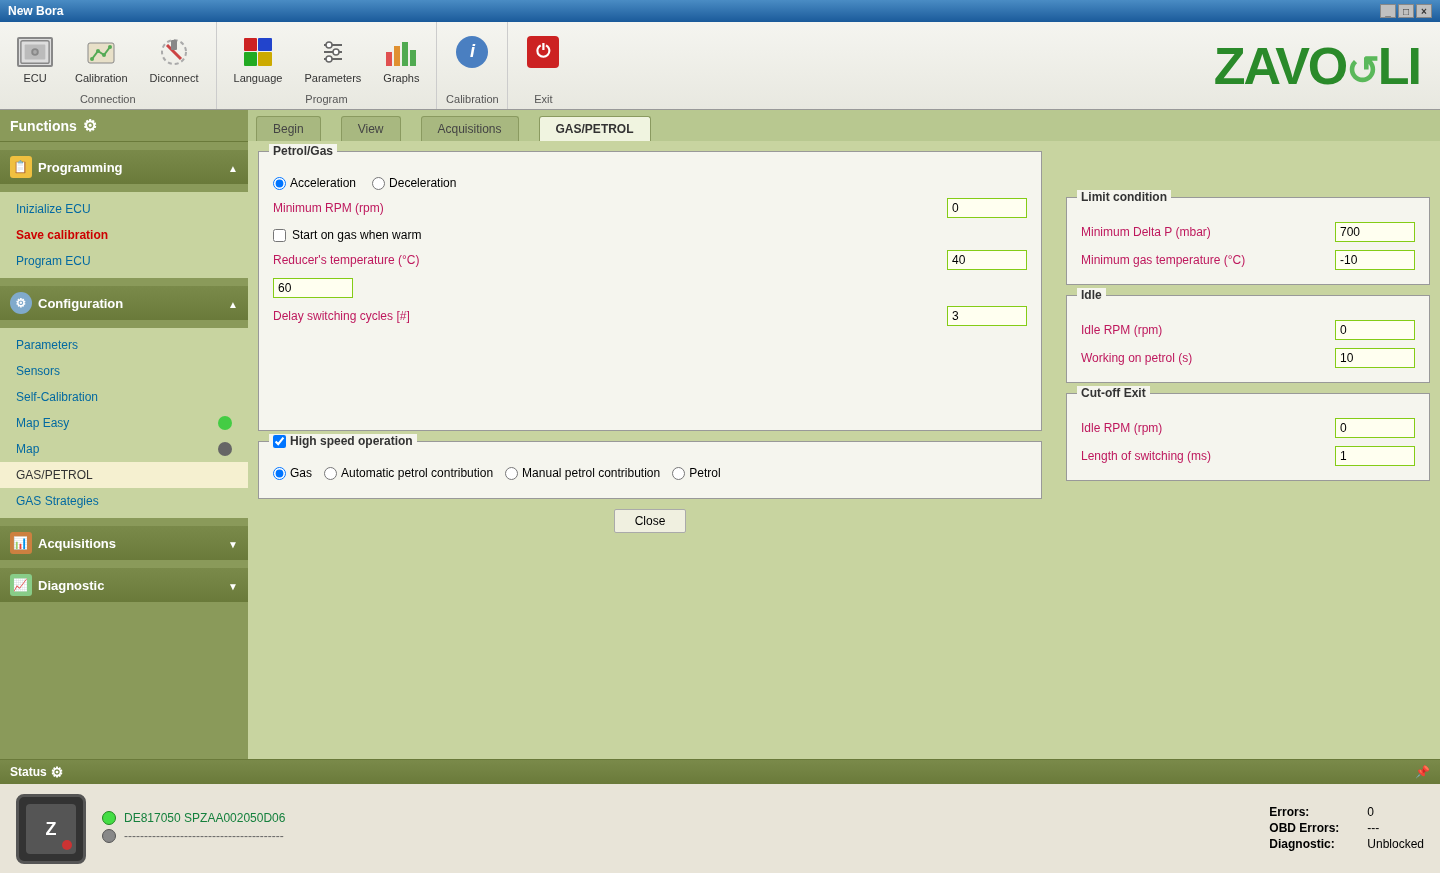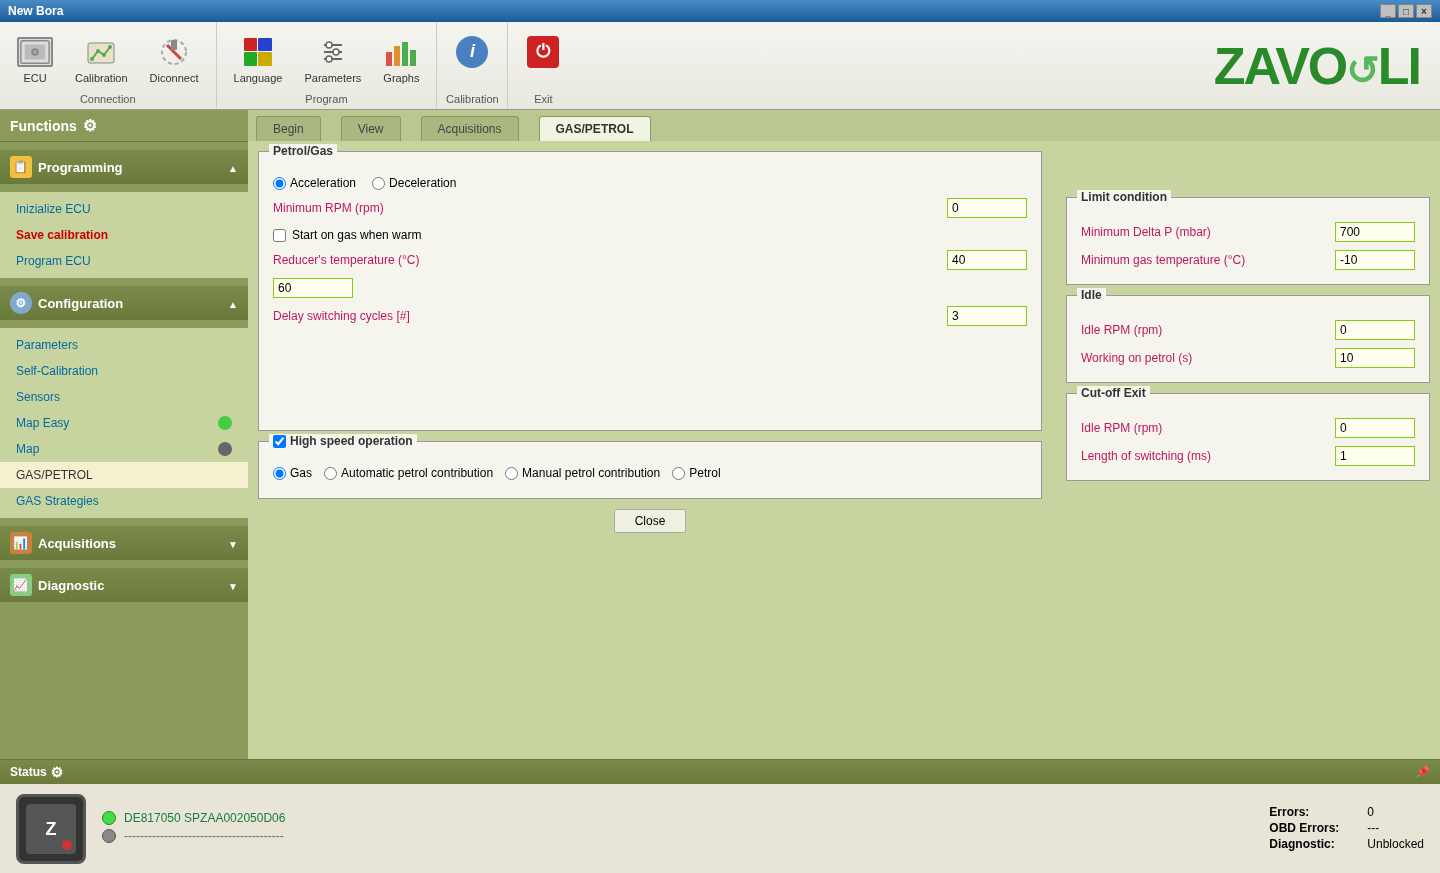--- a/index.html
+++ b/index.html
@@ -278,24 +278,24 @@
         <div class="config-icon">⚙</div>
         <span>Configuration</span>
       </div>
       <span class="chevron-up"></span>
     </div>
     <div class="sidebar-section-content">
       <div class="sidebar-item">
         <span>Parameters</span>
       </div>
       <div class="sidebar-item">
+        <span>Sensors</span>
+      </div>
+      <div class="sidebar-item">
         <span>Self-Calibration</span>
-      </div>
-      <div class="sidebar-item">
-        <span>Sensors</span>
       </div>
       <div class="sidebar-item">
         <span>Map Easy</span>
         <span class="status-dot dot-green"></span>
       </div>
       <div class="sidebar-item">
         <span>Map</span>
         <span class="status-dot dot-gray"></span>
       </div>
       <div class="sidebar-item active">

